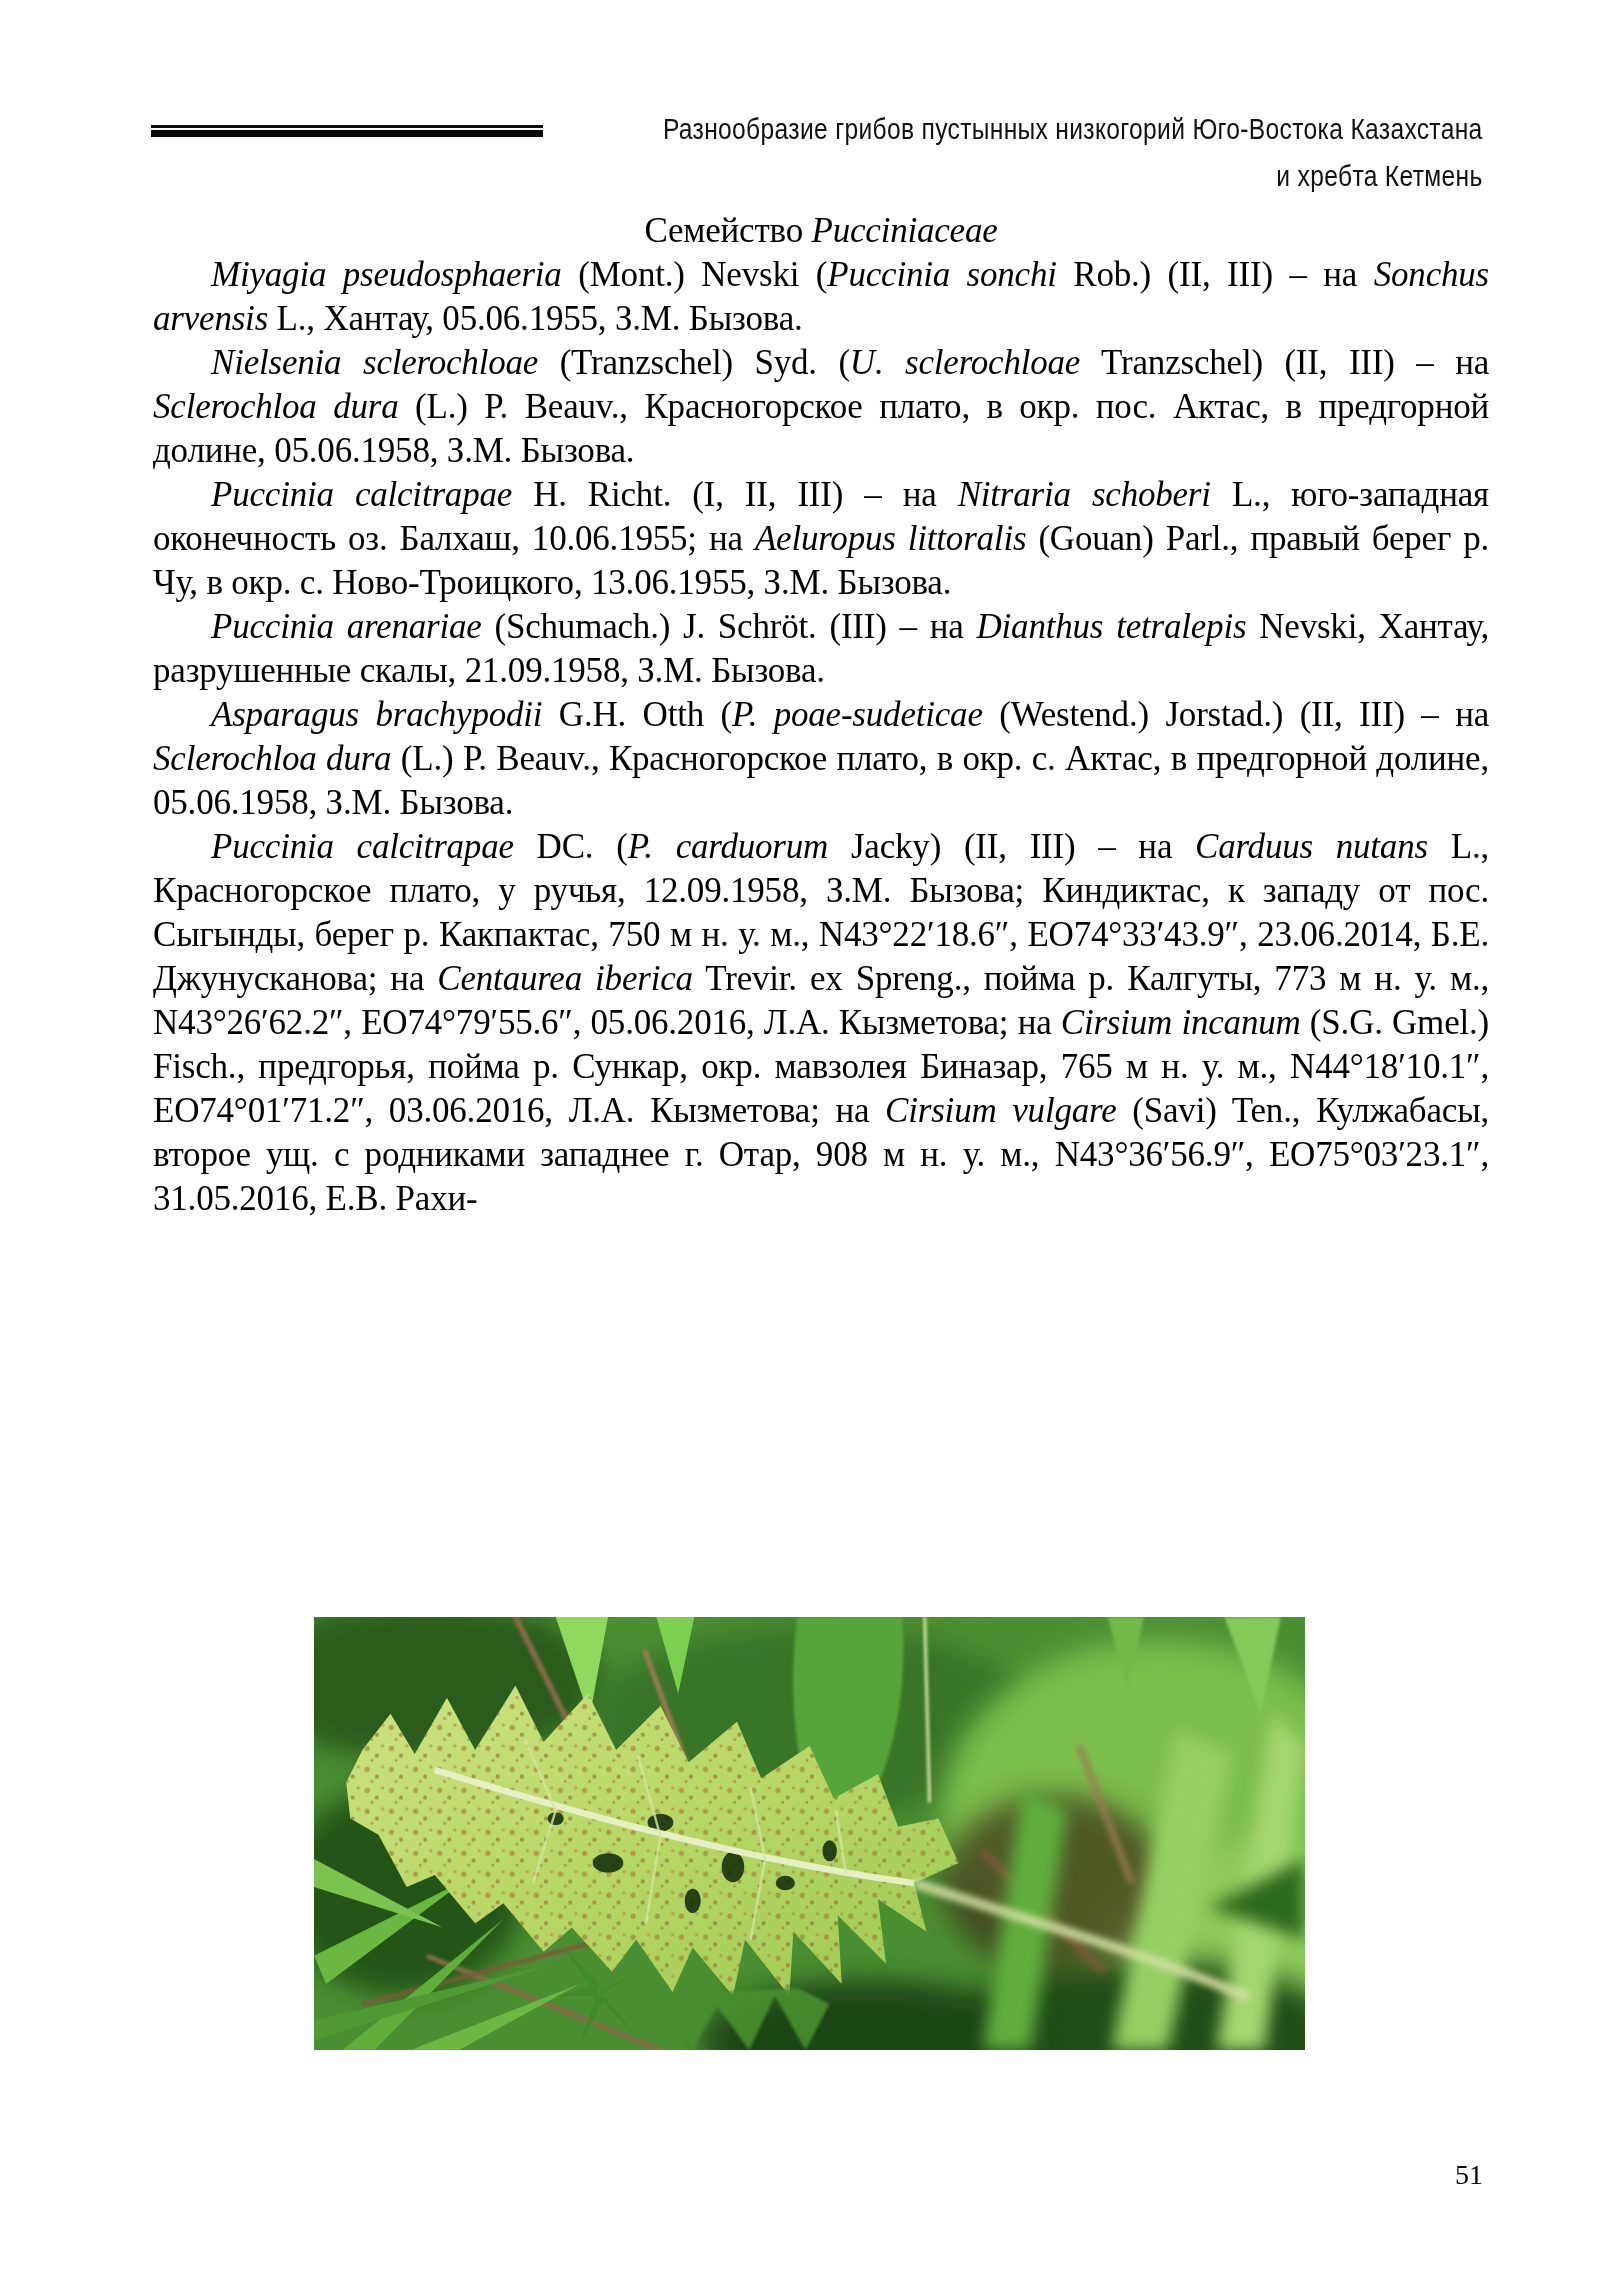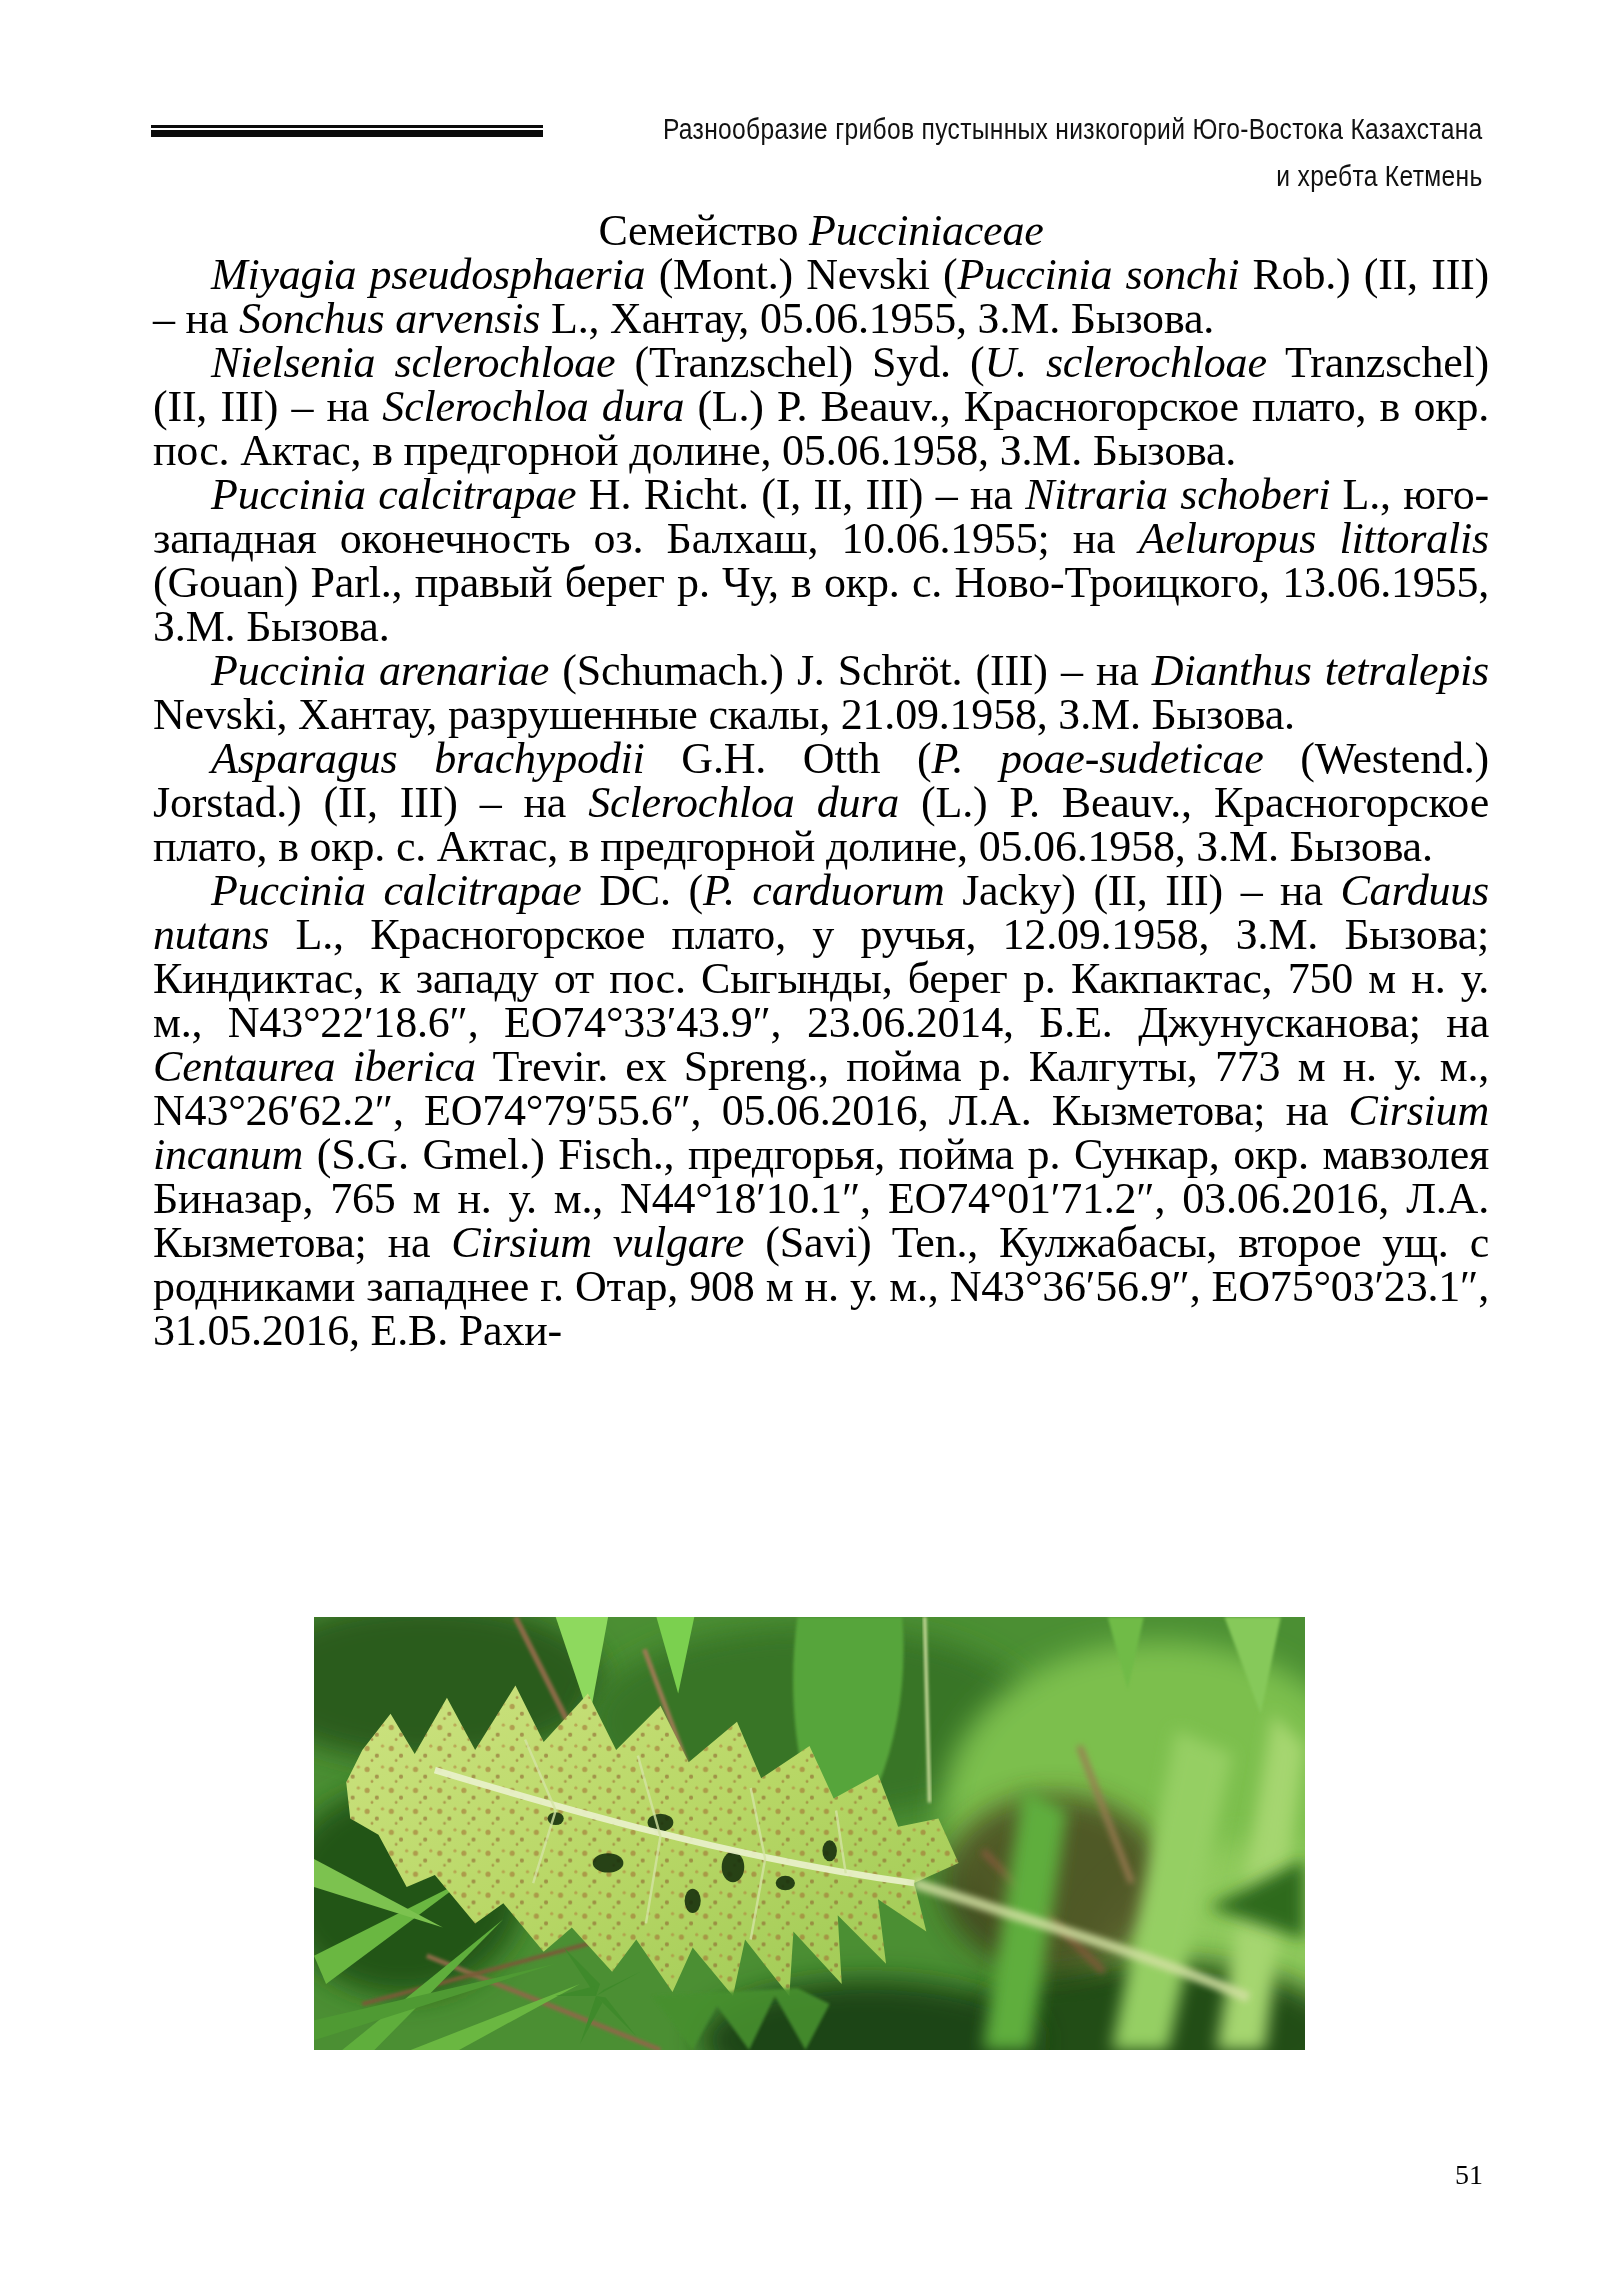--- a/index.html
+++ b/index.html
@@ -24,21 +24,21 @@
     font-family:"Liberation Sans", sans-serif;
     font-size:30px; line-height:47px;
     color:#111; letter-spacing:0.4px;
     transform:scaleX(.82); transform-origin:100% 0;
     white-space:nowrap;
   }
 
   
   .body-text {
     position:absolute; left:153px; top:209px; width:1336px;
-    font-size:44px; line-height:44px;
+    font-size:35px; line-height:44px;
     text-align:justify;
     letter-spacing:-0.2px;
   }
   .body-text p { margin:0; text-indent:58px; }
   .body-text p.heading { text-align:center; text-indent:0; }
   .body-text i, .figure-caption i { font-style:italic; }
 
   
   .figure {
     position:absolute; left:314px; top:1617px; width:991px; height:433px;

